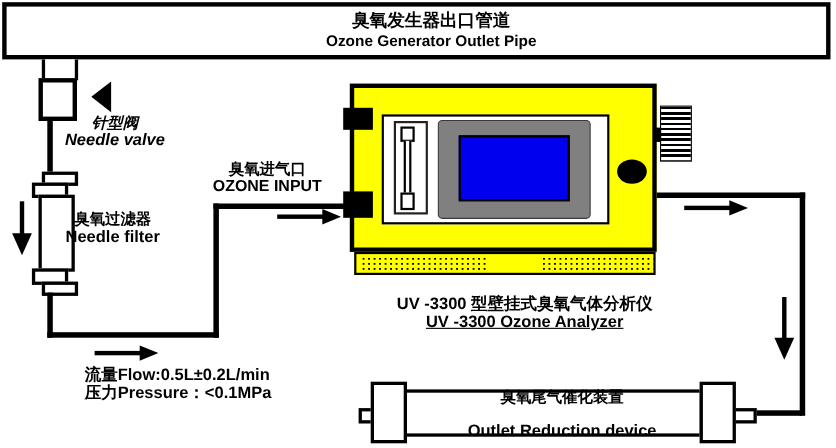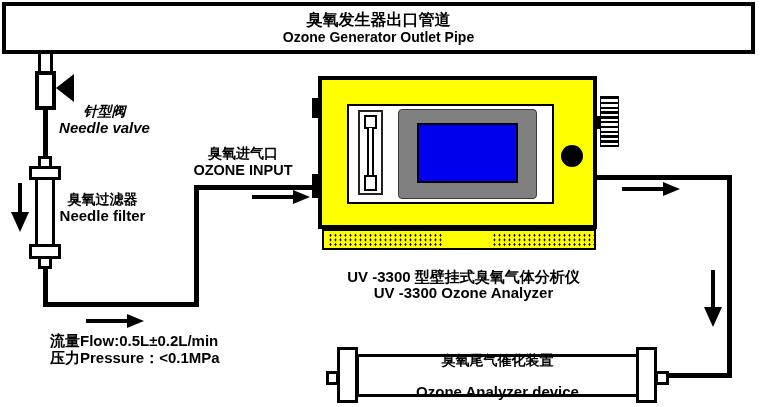--- a/index.html
+++ b/index.html
@@ -2,21 +2,21 @@
 <html><head>
 <meta charset="utf-8">
 <style>
   * { box-sizing: border-box; margin: 0; padding: 0; }
   html,body { background:#fff; }
   body { font-family:"Liberation Sans","DejaVu Sans",sans-serif; }
   #canvas {
     position:relative; width:760px; height:407px; background:var(--bg,#fff);
     overflow:hidden; font-weight:bold; color:var(--line,#000);
   }
-  .abs { position:absolute; }
+  .abs { position:absolute;padding-left:27px; }
   .ln  { position:absolute; background:var(--line,#000); }
   .ctr { text-align:center; }
 
   
   .top-pipe { left:2px; top:2px; width:753px; height:52px; border:4px solid var(--line,#000);
               background:#fff; display:flex; flex-direction:column; justify-content:center; }
   .top-pipe .zh { font-size:16px; line-height:18px; }
   .top-pipe .en { font-size:14px; line-height:17px; }
 
   
@@ -68,21 +68,21 @@
   
   .red-nub  { border:3px solid var(--line,#000); background:#fff; }
   .red-cap  { border:3px solid var(--line,#000); background:#fff; }
   .red-body { left:356px; top:354px; width:283px; height:43px; border:3px solid var(--line,#000);
               background:#fff; display:flex; flex-direction:column; justify-content:center;gap:15px; }
   .red-body .zh { font-size:14px; line-height:16px; }
   .red-body .en { font-size:15px; line-height:17px; }
 
   .caption { left:330px; top:269px; width:267px; line-height:1.05; }
   .caption .zh { font-size:15px; }
-  .caption .en { font-size:15px; }
+  .caption .en { font-size:15px;text-decoration:underline; }
 
   .specs { left:50px; top:333px; font-size:15px; line-height:16.5px; }
 </style>
 </head>
 <body>
 
 <div id="canvas" style="--bg: #ffffff; --line: #000000; --device: #ffff00; --screen: #0000ee; --bezel: #808080;">
 
   <div class="abs top-pipe ctr">
     <div class="zh">臭氧发生器出口管道</div>
@@ -169,18 +169,18 @@
   </div>
   <div class="arrow-down" style="left:704px; top:270px;">
     <div class="shaft"></div>
       <div class="head"></div>
   </div>
 
   <div class="abs red-nub" style="left:326px; top:371px; width:13px; height:14px;"></div>
   <div class="abs red-nub" style="left:655px; top:371px; width:14px; height:14px;"></div>
   <div class="abs red-body ctr">
     <div class="zh">臭氧尾气催化装置</div>
-    <div class="en">Ozone Analyzer device</div>
+    <div class="en">Outlet Reduction device</div>
   </div>
   <div class="abs red-cap" style="left:337px; top:347px; width:21px; height:56px;"></div>
   <div class="abs red-cap" style="left:636px; top:347px; width:21px; height:56px;"></div>
 
 </div>
 
 </body></html>

